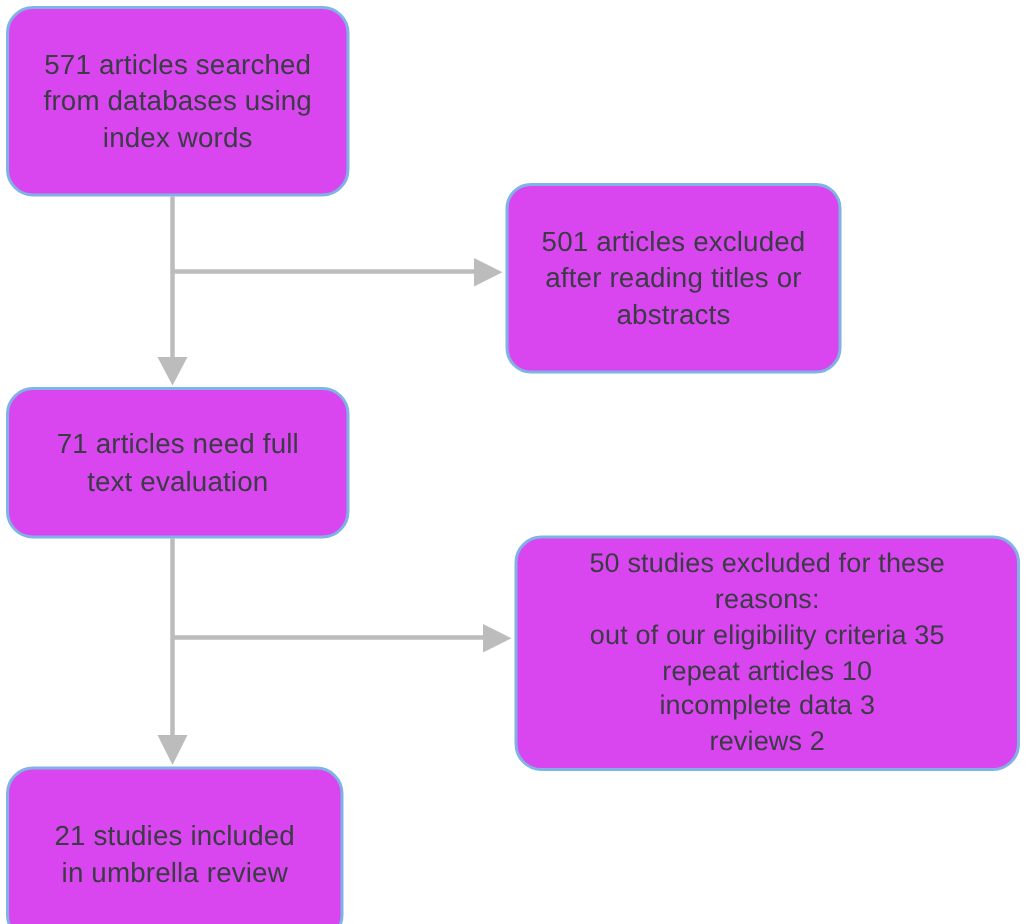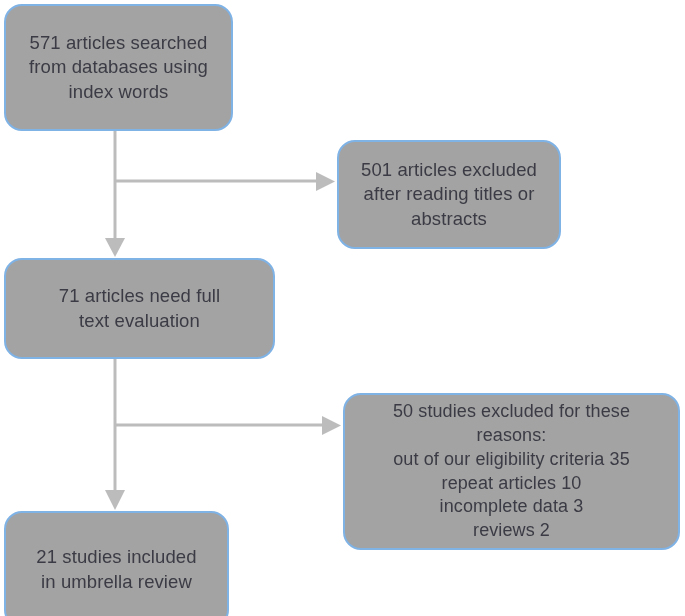--- a/index.html
+++ b/index.html
@@ -16,36 +16,36 @@
     width: 685px;
     height: 616px;
     background: #ffffff;
     overflow: hidden;
   }
   .flow-box {
     position: absolute;
     box-sizing: border-box;
     border: 2px solid #7FB2E5;
     border-radius: 18px;
-    background: #a3a3a3;
+    background: #d946ef;
     display: flex;
     align-items: center;
     justify-content: center;
     text-align: center;
     color: #3b3b45;
     font-size: 18.5px;
     line-height: 1.33;
     letter-spacing: 0.1px;
     padding: 4px 10px;
     white-space: pre-line;
   }
   #box-searched  { left: 4px;   top: 4px;   width: 229px; height: 127px; }
-  #box-excluded-titles { left: 337px; top: 140px; width: 224px; height: 109px; }
-  #box-fulltext  { left: 4px;   top: 258px; width: 271px; height: 101px; }
-  #box-excluded-reasons { left: 343px; top: 357px; width: 337px; height: 157px; font-size: 18px; margin-top: 36px; }
+  #box-excluded-titles { left: 337px; top: 122px; width: 224px; height: 127px; border-radius: 17px; }
+  #box-fulltext  { left: 4px;   top: 258px; width: 229px; height: 101px; }
+  #box-excluded-reasons { left: 343px; top: 357px; width: 337px; height: 157px; font-size: 18px; }
   #box-included  { left: 4px;   top: 511px; width: 225px; height: 117px; }
 
   .connector-svg {
     position: absolute;
     left: 0;
     top: 0;
     width: 685px;
     height: 616px;
     pointer-events: none;
   }

